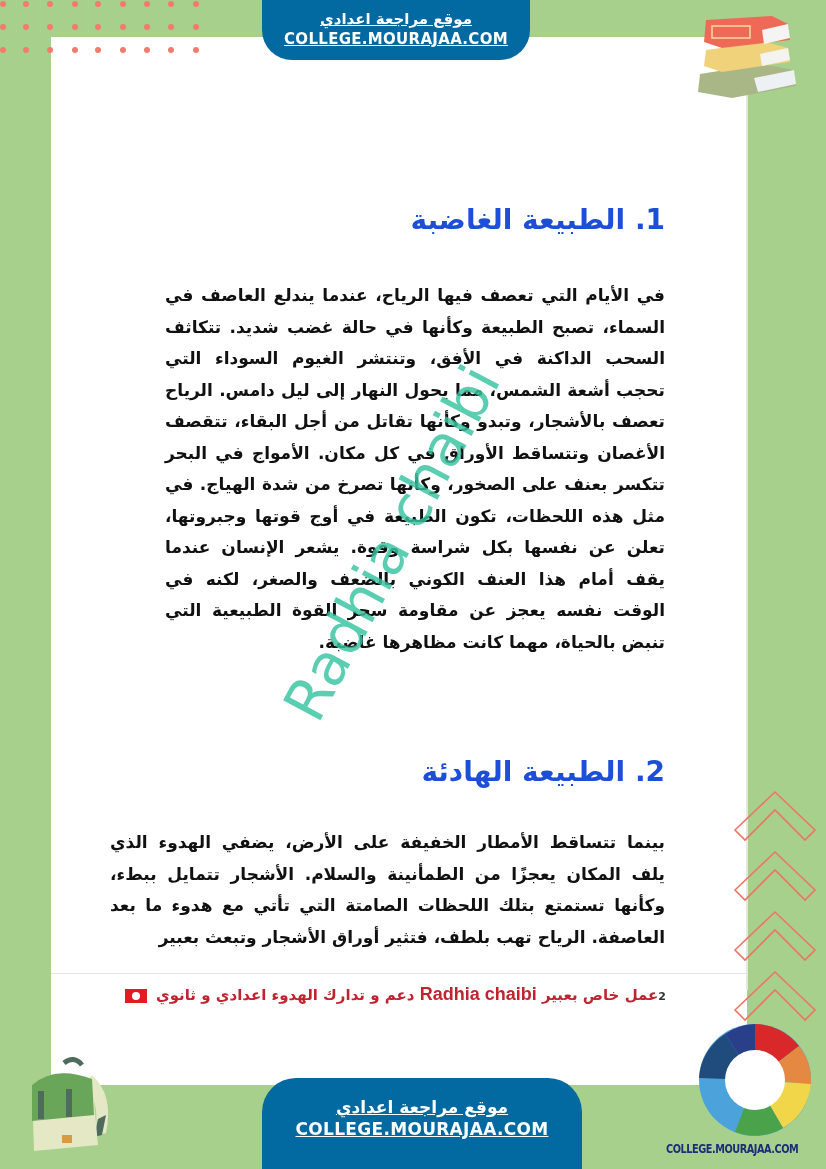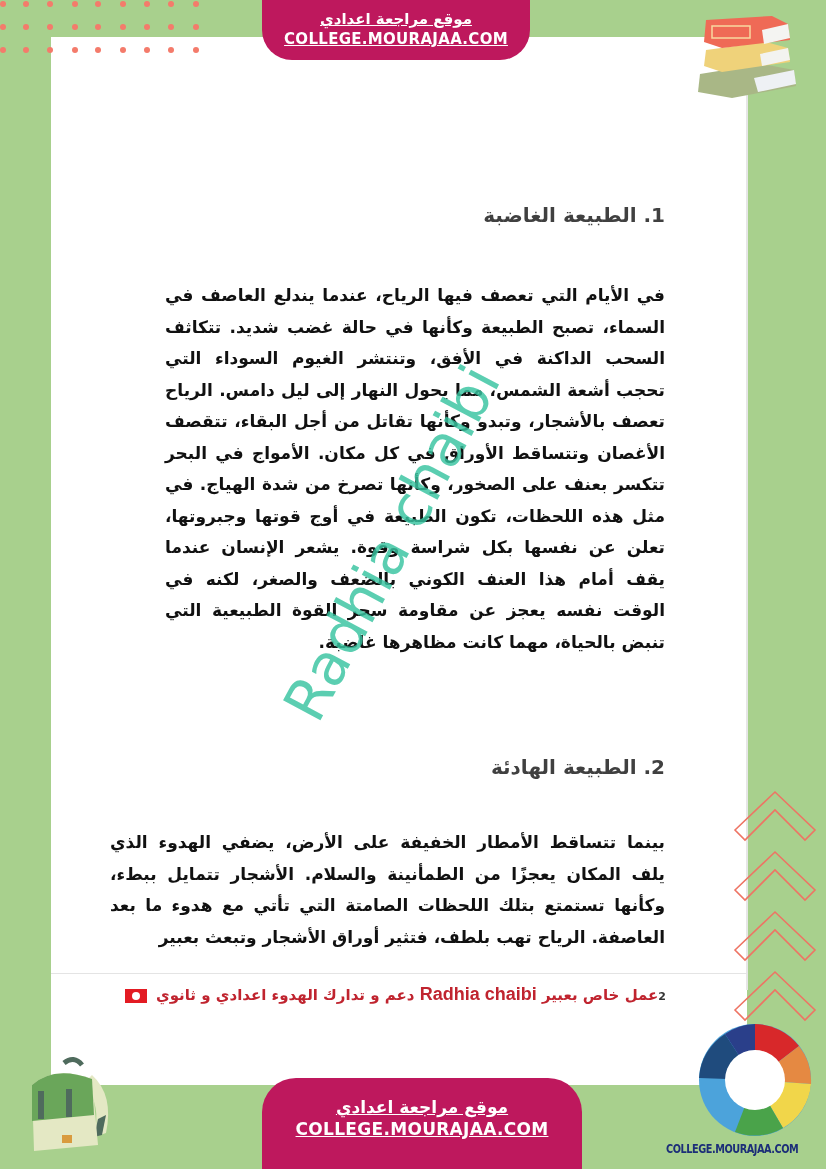--- a/index.html
+++ b/index.html
@@ -10,32 +10,32 @@
     position: absolute; left: 51px; top: 37px; width: 696px; height: 1048px;
     background: #ffffff;
   }
   .right-band { position: absolute; left: 775px; top: 0; width: 51px; height: 1169px; background: #a8d08d; }
   .page-edge { position: absolute; left: 746px; top: 90px; width: 2px; height: 900px; background: #e6e6e6; }
 
   .dots { position: absolute; left: 0; top: 0; width: 200px; height: 54px; }
   .dot { position: absolute; width: 6px; height: 6px; border-radius: 50%; background: #f47b6b; }
 
   .banner {
-    position: absolute; background: #be185d; text-align: center; color: #ffffff;
+    position: absolute; background: #0369a1; text-align: center; color: #ffffff;
     font-family: "DejaVu Sans", sans-serif; font-weight: bold;
   }
   .banner-top { left: 262px; top: 0; width: 268px; height: 60px; border-radius: 0 0 30px 30px; padding-top: 9px; }
   .banner-bottom { left: 262px; top: 1078px; width: 320px; height: 91px; border-radius: 34px 34px 0 0; padding-top: 18px; }
   .banner .ar { font-size: 15px; text-decoration: underline; line-height: 20px; direction: rtl; }
   .banner .en { font-size: 15px; text-decoration: underline; line-height: 20px; letter-spacing: 0.3px; }
   .banner-bottom .ar, .banner-bottom .en { font-size: 17px; line-height: 22px; }
 
   .content { position: absolute; left: 100px; top: 195px; width: 565px; direction: rtl; text-align: justify; }
   .heading {
-    color: #404040; font-size: 20px; font-weight: bold; text-align: right; direction: rtl;
+    color: #1d4ed8; font-size: 28px; font-weight: bold; text-align: right; direction: rtl;
     position: absolute; right: 0;
   }
   .h1 { top: 8px; }
   .h2 { top: 560px; }
   .para {
     position: absolute; right: 0; color: #111; font-size: 17px; font-weight: bold;
     line-height: 31.5px; text-align: justify; text-align-last: right; direction: rtl;
   }
   .p1 { top: 85px; width: 500px; }
   .p2 { top: 632px; width: 555px; }

